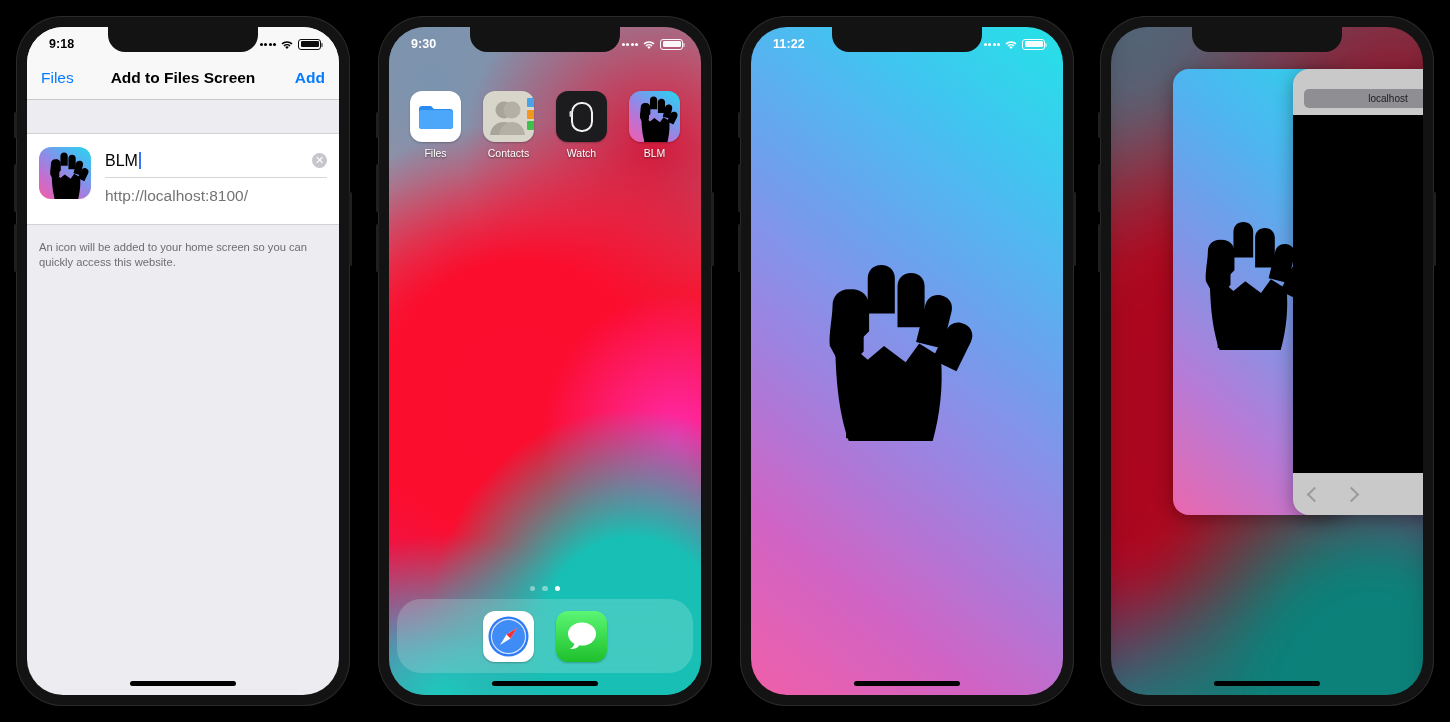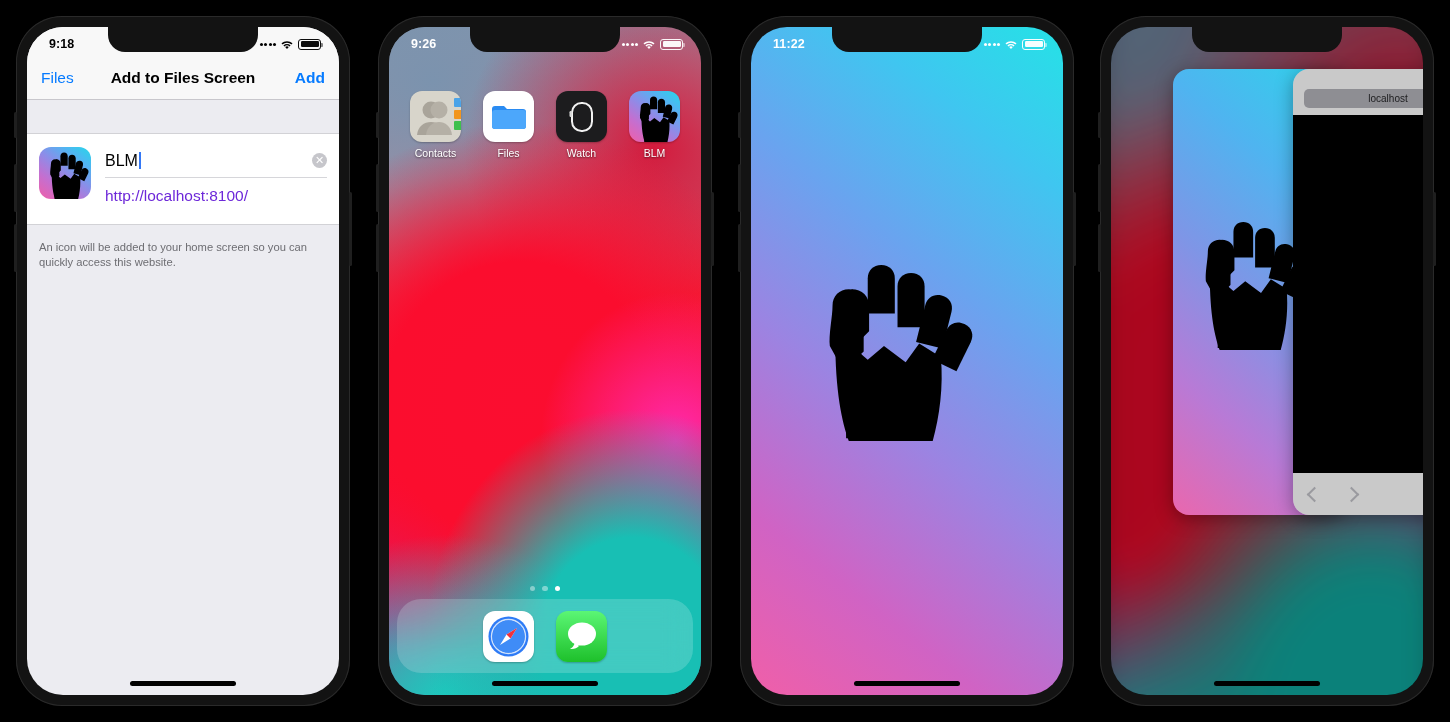--- a/index.html
+++ b/index.html
@@ -186,21 +186,21 @@
     color: #fff;
     font-size: 11px;
     line-height: 15px;
     text-align: center;
     font-family: "DejaVu Sans", sans-serif;
   }
   .field-url {
     height: 36px;
     display: flex; align-items: center;
     font-size: 15.5px;
-    color: #6d28d9;
+    color: #737373;
   }
   .form-note {
     position: absolute;
     top: 204px; left: 0; right: 0;
     padding: 9px 12px 0 12px;
     font-size: 11.2px;
     line-height: 1.33;
     color: #6d6d72;
   }
   .grey-fill {
@@ -442,62 +442,62 @@
   <div class="phone" id="phone2">
     <div class="btn-side btn-silent"></div>
     <div class="btn-side btn-volup"></div>
     <div class="btn-side btn-voldn"></div>
     <div class="btn-side btn-power"></div>
     <div class="screen">
       <div class="wallpaper"></div>
       <div class="notch"></div>
 
       <div class="statusbar sb-light">
-        <span class="sb-time">9:26</span>
+        <span class="sb-time">9:30</span>
         <span class="sb-right">
           <span class="sb-signal">
               <i></i>
               <i></i>
               <i></i>
               <i></i>
             </span>
           <svg class="sb-wifi" viewBox="0 0 16 12">
             <path fill="currentColor" d="M8 11.2 5.9 8.9a3 3 0 0 1 4.2 0L8 11.2zM3.9 7a6 6 0 0 1 8.2 0l-1.2 1.3a4.3 4.3 0 0 0-5.8 0L3.9 7zM1.7 4.7a9.2 9.2 0 0 1 12.6 0l-1.2 1.3a7.5 7.5 0 0 0-10.2 0L1.7 4.7z"></path>
           </svg>
           <span class="sb-batt">
               <i></i>
             </span>
         </span>
       </div>
 
       <div class="hs-grid">
+        <div class="hs-app">
+          <div class="hs-icon ic-files">
+            <svg width="36" height="30" viewBox="0 0 36 30">
+              <path d="M1 7a3 3 0 0 1 3-3h9l3 3h16a3 3 0 0 1 3 3v14a3 3 0 0 1-3 3H4a3 3 0 0 1-3-3z" fill="#2a8bf2"></path>
+              <path d="M1 11a3 3 0 0 1 3-3h28a3 3 0 0 1 3 3v13a3 3 0 0 1-3 3H4a3 3 0 0 1-3-3z" fill="#4ca7fb"></path>
+            </svg>
+          </div>
+          <div class="hs-label">Files</div>
+        </div>
         <div class="hs-app">
           <div class="hs-icon ic-contacts">
             <svg viewBox="0 0 51 51" style="position:absolute;inset:0;width:100%;height:100%">
               <circle cx="21" cy="19" r="8.5" fill="#a9a49a"></circle>
               <circle cx="29" cy="19" r="8.5" fill="#b5b0a6"></circle>
               <path d="M7 44c1-9 7-13 14-13s13 4 14 13z" fill="#a9a49a"></path>
               <path d="M16 44c1-9 7-13 13-13s12 4 13 13z" fill="#b5b0a6"></path>
             </svg>
             <div class="tabs">
               <i style="background:#4aa3e8"></i>
                 <i style="background:#f2961e"></i>
                 <i style="background:#3fc04c"></i>
             </div>
           </div>
           <div class="hs-label">Contacts</div>
-        </div>
-        <div class="hs-app">
-          <div class="hs-icon ic-files">
-            <svg width="36" height="30" viewBox="0 0 36 30">
-              <path d="M1 7a3 3 0 0 1 3-3h9l3 3h16a3 3 0 0 1 3 3v14a3 3 0 0 1-3 3H4a3 3 0 0 1-3-3z" fill="#2a8bf2"></path>
-              <path d="M1 11a3 3 0 0 1 3-3h28a3 3 0 0 1 3 3v13a3 3 0 0 1-3 3H4a3 3 0 0 1-3-3z" fill="#4ca7fb"></path>
-            </svg>
-          </div>
-          <div class="hs-label">Files</div>
         </div>
         <div class="hs-app">
           <div class="hs-icon ic-watch">
             <svg width="32" height="38" viewBox="0 0 32 38">
               <rect x="6" y="5" width="20" height="28" rx="9.5" fill="none" stroke="#f2f2f2" stroke-width="2"></rect>
               <rect x="3.5" y="13" width="2.5" height="6" rx="1.2" fill="#d8d8d8"></rect>
             </svg>
           </div>
           <div class="hs-label">Watch</div>
         </div>

